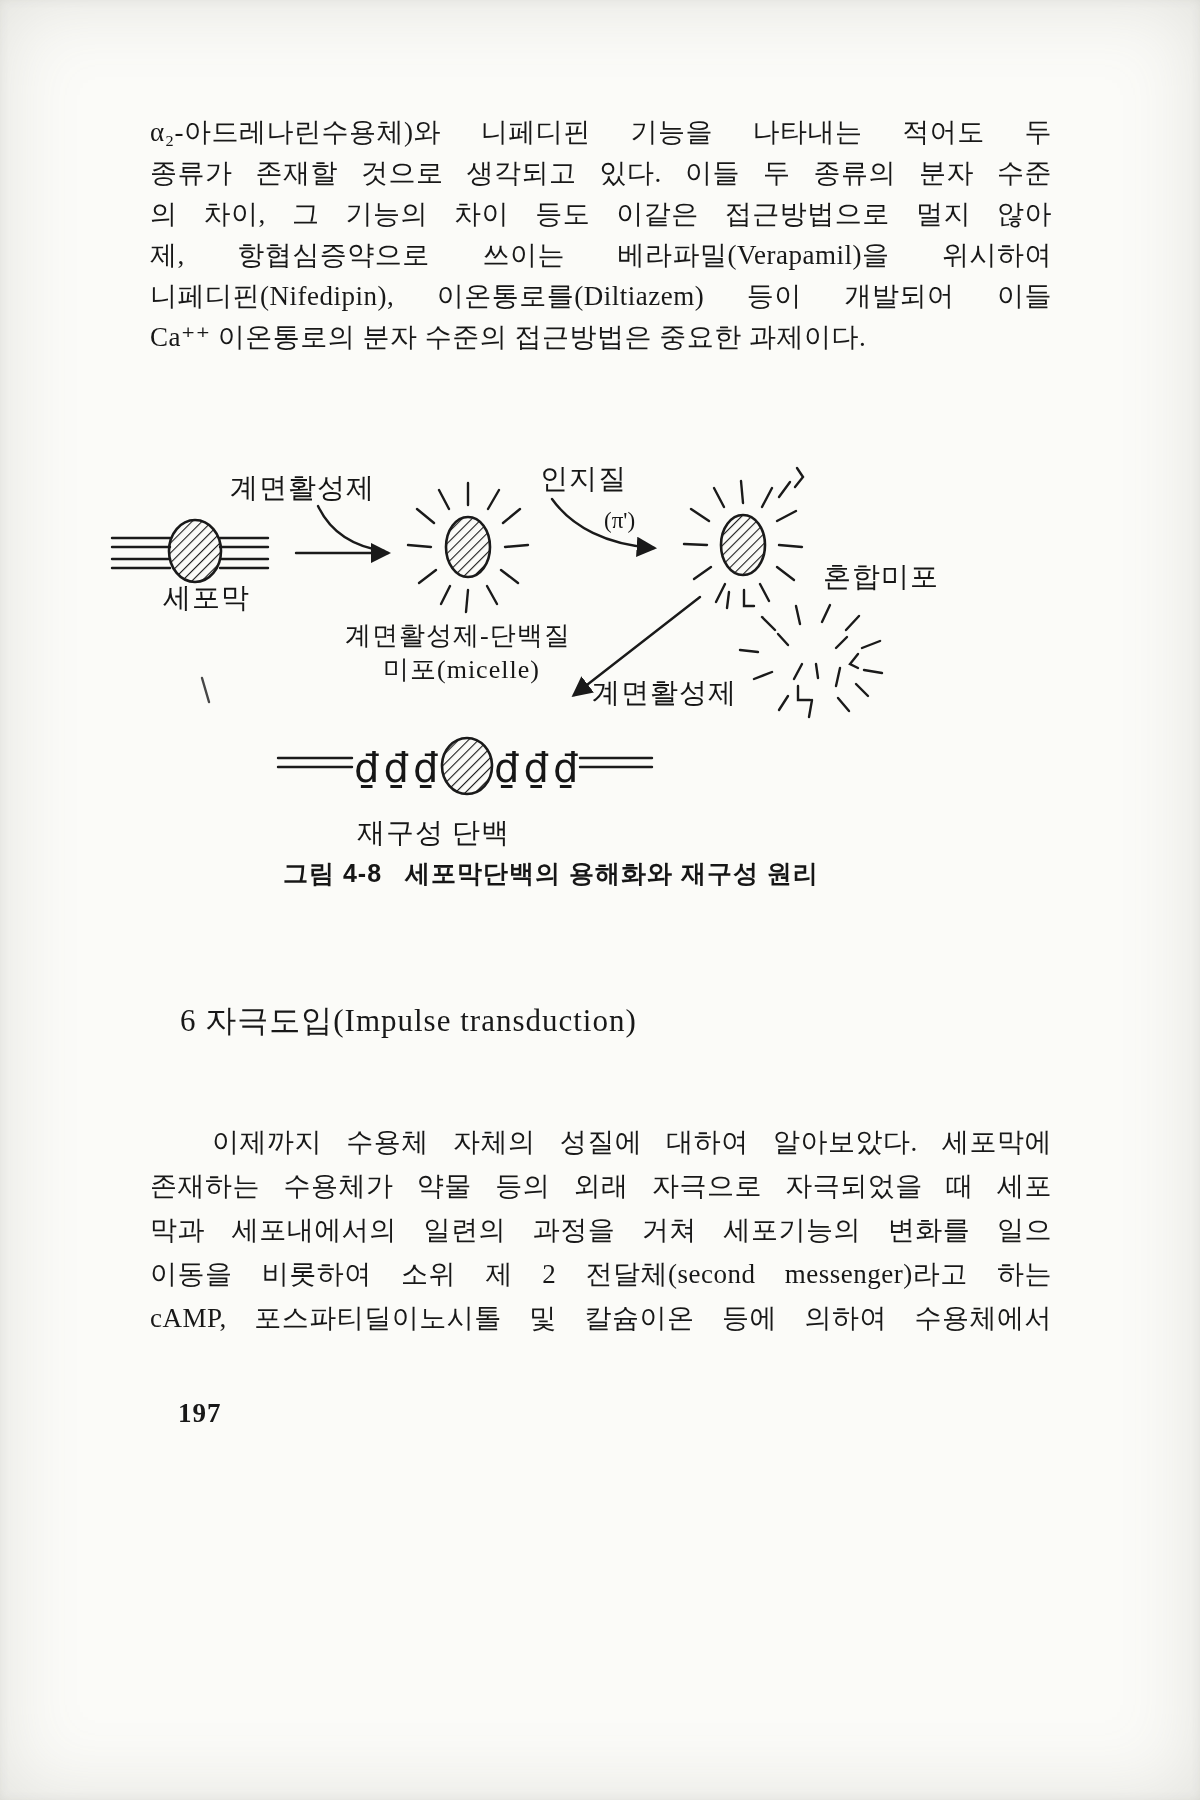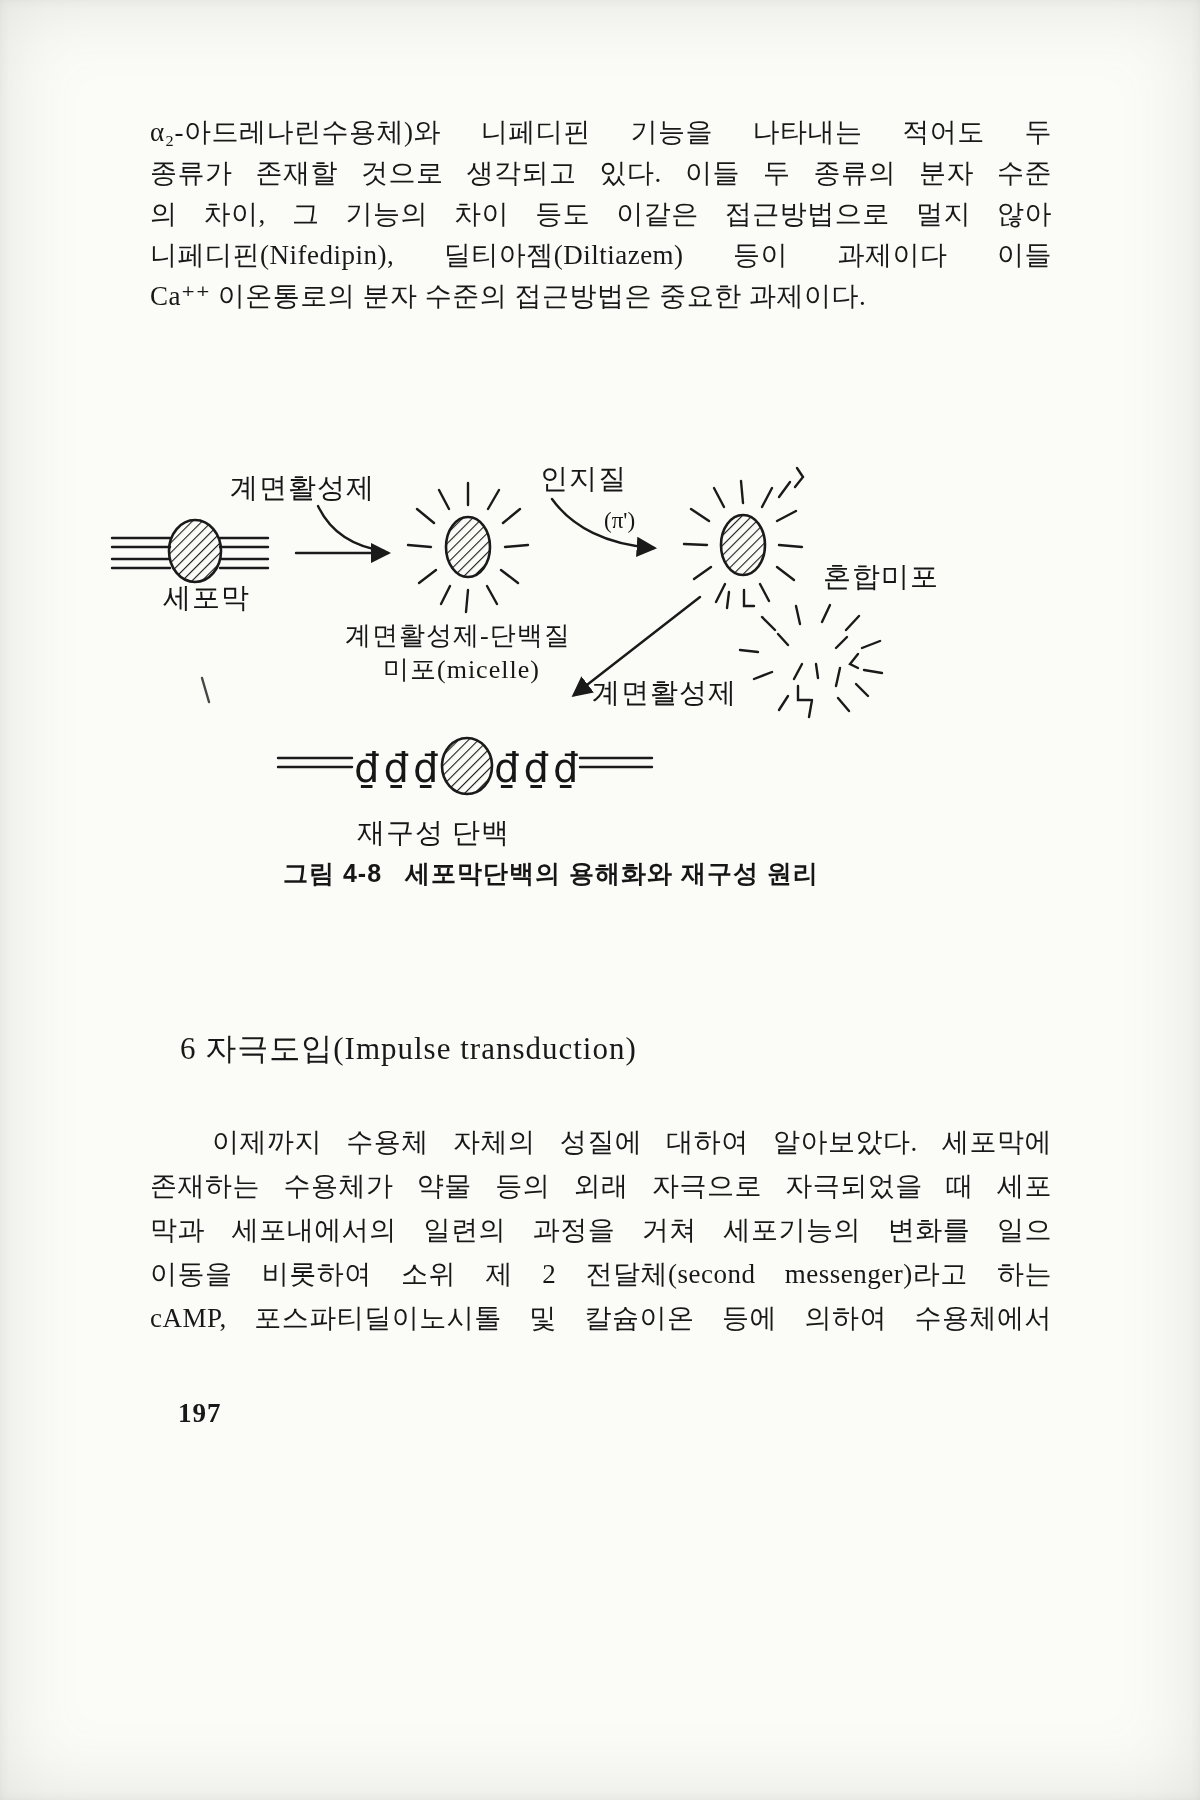--- a/index.html
+++ b/index.html
@@ -19,21 +19,21 @@
     text-align:justify;text-align-last:justify;
     white-space:normal;
   }
   #para2 .line{line-height:44px;height:44px;}
   .para .line.flush{text-align-last:left;}
   .para .line.indent{text-indent:62px;}
   #para1{top:112px;}
   #para2{top:1120px;}
   .section-heading{
     position:absolute;left:180px;top:1000px;
-    font-size:31px;letter-spacing:1px;margin-top:28px;
+    font-size:31px;letter-spacing:1px;
   }
   .page-number{
     position:absolute;left:178px;top:1398px;
     font-size:27px;font-weight:700;letter-spacing:1px;
   }
   svg.figure{position:absolute;left:80px;top:455px;}
   svg .ink{stroke:#1a1a1a;stroke-width:2.4;stroke-linecap:round;fill:none;}
   svg .shape{stroke:#1a1a1a;stroke-width:2.6;}
   svg text{font-family:"Liberation Serif","DejaVu Serif",serif;fill:#161616;}
   svg text.lbl{font-size:28px;letter-spacing:1px;}
@@ -44,21 +44,22 @@
 </style>
 </head>
 <body>
 
 <div class="scan-vignette"></div>
 
 <div class="para" id="para1">
   <div class="line">α₂-아드레나린수용체)와 니페디핀 기능을 나타내는 적어도 두</div>
   <div class="line">종류가 존재할 것으로 생각되고 있다. 이들 두 종류의 분자 수준</div>
   <div class="line">의 차이, 그 기능의 차이 등도 이같은 접근방법으로 멀지 않아</div>
-  <div class="line">니페디핀(Nifedipin), 딜티아젬(Diltiazem) 등이 과제이다 이들</div>
+  <div class="line">제, 항협심증약으로 쓰이는 베라파밀(Verapamil)을 위시하여</div>
+  <div class="line">니페디핀(Nifedipin), 이온통로를(Diltiazem) 등이 개발되어 이들</div>
   <div class="line flush">Ca⁺⁺ 이온통로의 분자 수준의 접근방법은 중요한 과제이다.</div>
 </div>
 
 <svg class="figure" width="880" height="445" viewBox="80 455 880 445">
 
   <defs>
     <pattern id="hatch" width="7" height="7" patternUnits="userSpaceOnUse" patternTransform="rotate(45)">
       <line x1="0" y1="0" x2="0" y2="7" stroke="#1a1a1a" stroke-width="2.2"></line>
     </pattern>
     <marker id="ah" viewBox="0 0 10 10" refX="8.5" refY="5" markerWidth="8.5" markerHeight="8.5" orient="auto-start-reverse">

